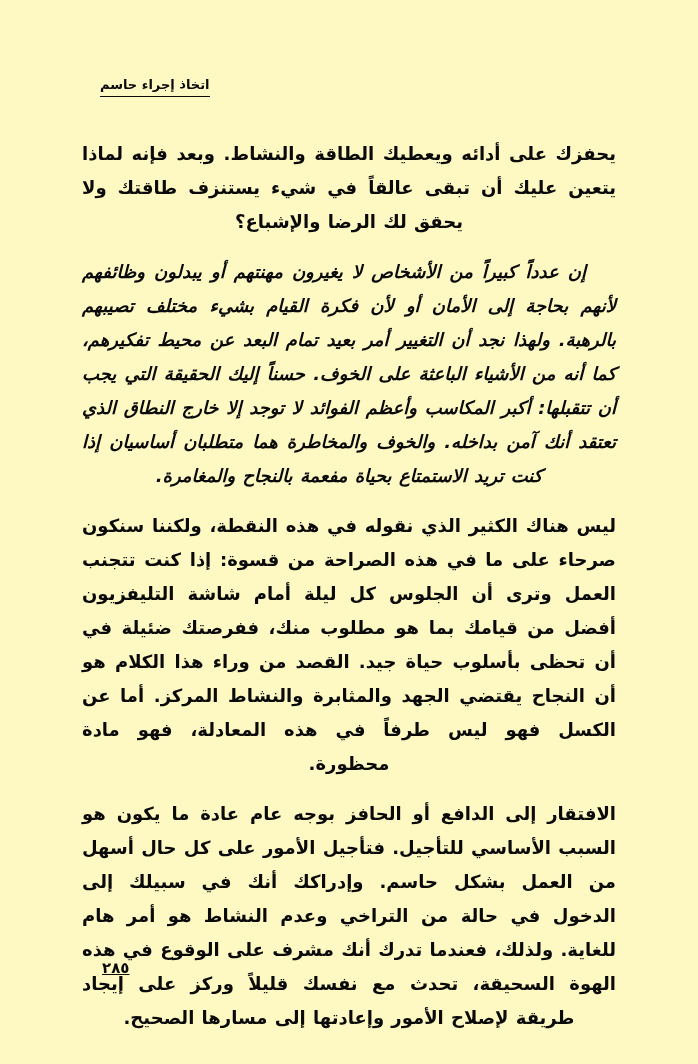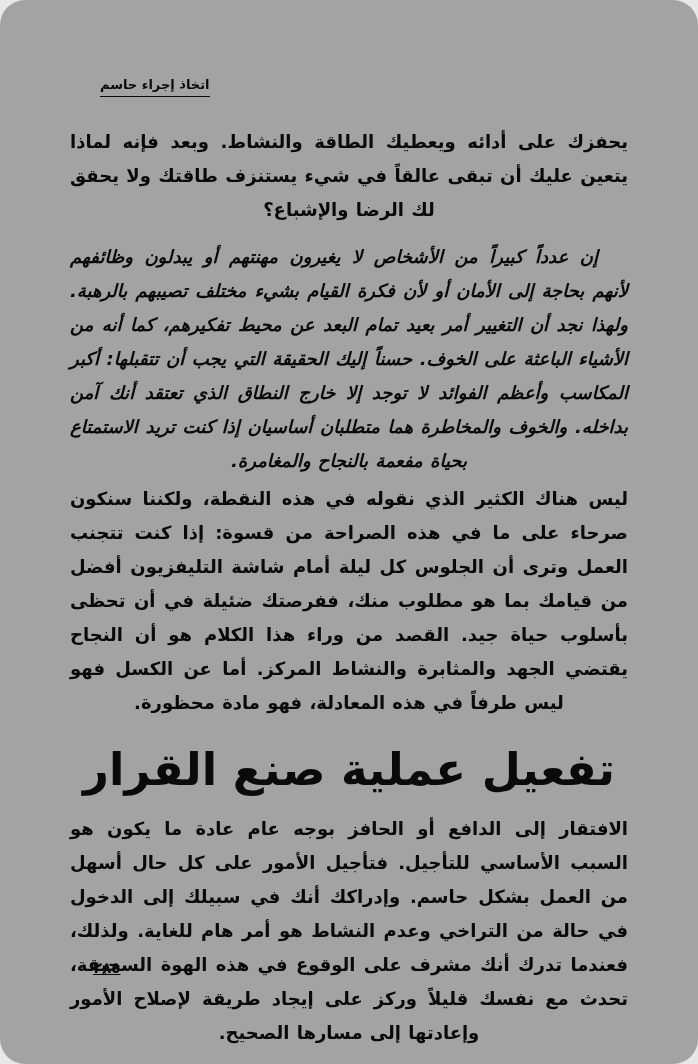--- a/index.html
+++ b/index.html
@@ -5,46 +5,45 @@
   html, body {
     margin: 0;
     padding: 0;
     background: #e8e8e8;
   }
   .page {
     position: relative;
     width: 698px;
     height: 1064px;
     margin: 0 auto;
-    background: #a3a3a3;
+    background: #fef9c3;
     color: #0a0a0a;
     font-family: "DejaVu Sans", sans-serif;
     overflow: hidden;
-    border-radius: 25px;
   }
   .running-head {
     position: absolute;
     top: 77px;
     left: 100px;
     font-size: 13px;
     font-weight: 700;
     direction: rtl;
     border-bottom: 1.5px solid #0a0a0a;
     padding-bottom: 4px;
     letter-spacing: 0.5px;
   }
   .text-block {
     position: absolute;
     top: 121px;
     left: 66px;
     right: 66px;
     direction: rtl;
   }
   p.body {
-    margin: 4px;
+    margin: 16px;
     font-size: 18px;
     font-weight: 700;
     line-height: 34px;
     text-align: justify;
     text-align-last: center;
     word-spacing: 1px;
   }
   p.body.indent {
     text-indent: 30px;
   }
@@ -61,21 +60,21 @@
     margin: 14px 0 6px 0;
     font-size: 45px;
     font-weight: 800;
     line-height: 72px;
     text-align: center;
     letter-spacing: 0px;
   }
   .page-number {
     position: absolute;
     top: 959px;
-    left: 93px;
+    left: 102px;
     font-size: 15px;
     font-weight: 700;
     direction: rtl;
     text-decoration: underline;
   }
 </style>
 </head>
 <body>
 
 <div class="page">
@@ -84,21 +83,20 @@
 
   <div class="text-block">
 
     <p class="body">يحفزك على أدائه ويعطيك الطاقة والنشاط. وبعد فإنه لماذا يتعين عليك أن تبقى عالقاً في شيء يستنزف طاقتك ولا يحقق لك الرضا والإشباع؟</p>
 
     <p class="body indent gap-md">إن عدداً كبيراً من الأشخاص لا يغيرون مهنتهم أو يبدلون وظائفهم لأنهم بحاجة إلى الأمان أو لأن فكرة القيام بشيء مختلف تصيبهم بالرهبة. ولهذا نجد أن التغيير أمر بعيد تمام البعد عن محيط تفكيرهم، كما أنه من الأشياء الباعثة على الخوف. حسناً إليك الحقيقة التي يجب أن تتقبلها: أكبر المكاسب وأعظم الفوائد لا توجد إلا خارج النطاق الذي تعتقد أنك آمن بداخله. والخوف والمخاطرة هما متطلبان أساسيان إذا كنت تريد الاستمتاع بحياة مفعمة بالنجاح والمغامرة.</p>
 
 
     <p class="body">ليس هناك الكثير الذي نقوله في هذه النقطة، ولكننا سنكون صرحاء على ما في هذه الصراحة من قسوة: إذا كنت تتجنب العمل وترى أن الجلوس كل ليلة أمام شاشة التليفزيون أفضل من قيامك بما هو مطلوب منك، ففرصتك ضئيلة في أن تحظى بأسلوب حياة جيد. القصد من وراء هذا الكلام هو أن النجاح يقتضي الجهد والمثابرة والنشاط المركز. أما عن الكسل فهو ليس طرفاً في هذه المعادلة، فهو مادة محظورة.</p>
 
-    <h1 class="chapter-title">تفعيل عملية صنع القرار</h1>
 
     <p class="body gap-sm">الافتقار إلى الدافع أو الحافز بوجه عام عادة ما يكون هو السبب الأساسي للتأجيل. فتأجيل الأمور على كل حال أسهل من العمل بشكل حاسم. وإدراكك أنك في سبيلك إلى الدخول في حالة من التراخي وعدم النشاط هو أمر هام للغاية. ولذلك، فعندما تدرك أنك مشرف على الوقوع في هذه الهوة السحيقة، تحدث مع نفسك قليلاً وركز على إيجاد طريقة لإصلاح الأمور وإعادتها إلى مسارها الصحيح.</p>
 
   </div>
 
   <div class="page-number">٢٨٥</div>
 
 </div>
 
 </body></html>

